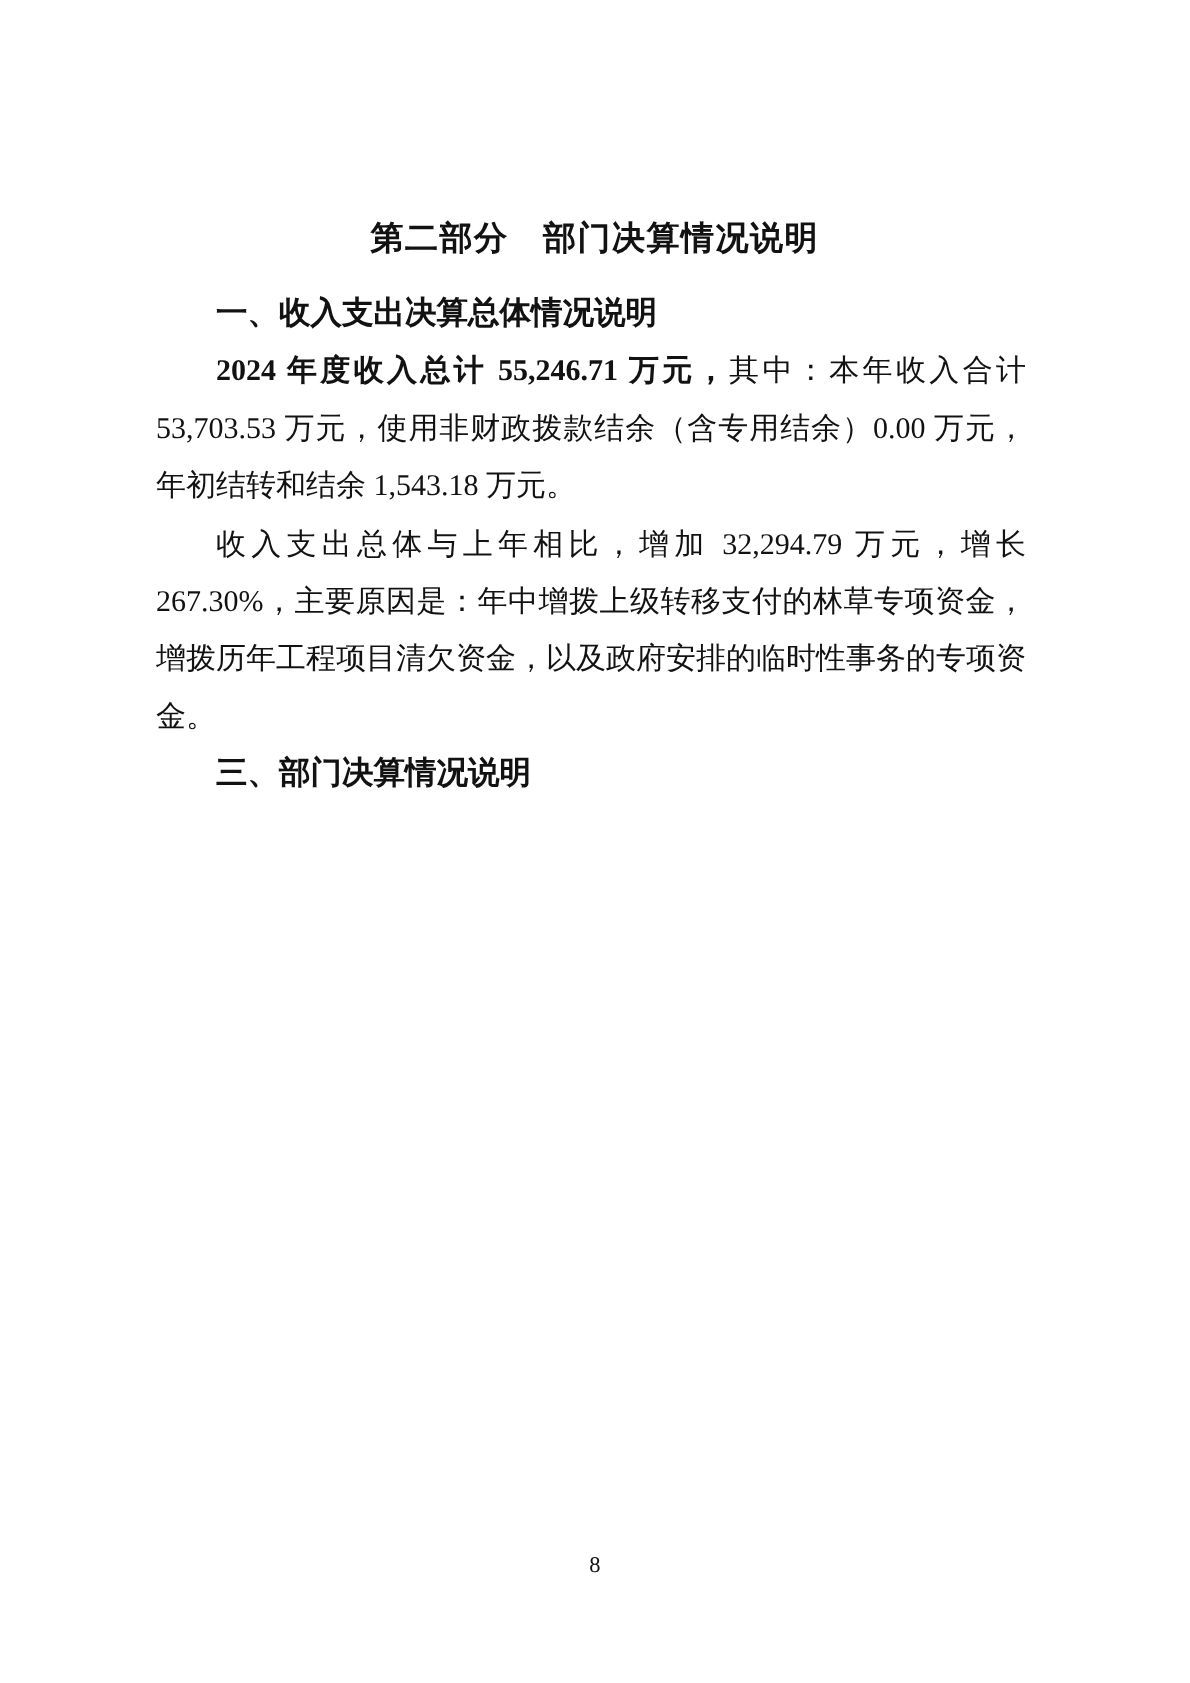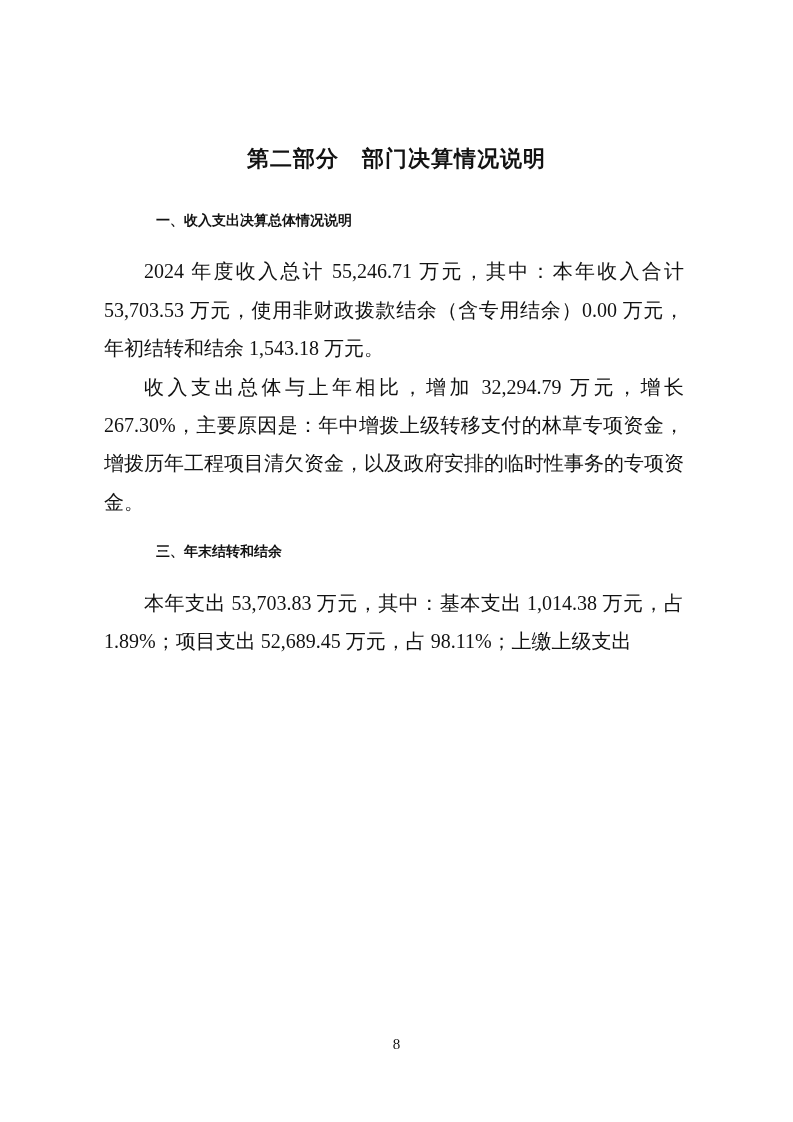--- a/index.html
+++ b/index.html
@@ -33,33 +33,33 @@
     position: absolute;
     top: 190px;
     left: 104px;
     width: 580px;
     font-size: 20px;
     line-height: 38.4px;
     text-align: justify;
     text-justify: inter-character;
   }
   .heading {
-    font-family: Liberation Mono, monospace;
+    font-family: Liberation Sans, sans-serif;
     font-weight: bold;
-    font-size: 14px;
-    margin: 12px;
+    font-size: 21px;
+    margin: 0;
     text-indent: 40px;
     text-align: left;
   }
   .para {
     margin: 0;
     text-indent: 40px;
   }
   .lead {
-    font-weight: normal;
+    font-weight: bold;
   }
   .page-number {
     position: absolute;
     top: 1036px;
     left: 0;
     width: 793px;
     text-align: center;
     font-size: 15px;
     font-family: "Liberation Serif", "DejaVu Serif", serif;
   }
@@ -75,21 +75,20 @@
 
     <h2 class="heading">一、收入支出决算总体情况说明</h2>
 
     <p class="para"><span class="lead">2024 年度收入总计 55,246.71 万元，</span><span>其中：本年收入合计 53,703.53 万元，使用非财政拨款结余（含专用结余）0.00 万元，年初结转和结余 1,543.18 万元。</span></p>
 
 
     <p class="para"><span class="lead"></span><span>收入支出总体与上年相比，增加 32,294.79 万元，增长 267.30%，主要原因是：年中增拨上级转移支付的林草专项资金，增拨历年工程项目清欠资金，以及政府安排的临时性事务的专项资金。</span></p>
 
 
 
-    <h2 class="heading">三、年末结转和结余</h2>
+    <h2 class="heading">三、部门决算情况说明</h2>
 
-    <p class="para"><span class="lead">本年支出 53,703.83 万元，</span><span>其中：基本支出 1,014.38 万元，占 1.89%；项目支出 52,689.45 万元，占 98.11%；上缴上级支出</span></p>
 
   </div>
 
   <div class="page-number">8</div>
 
 </div>
 
 </body></html>

